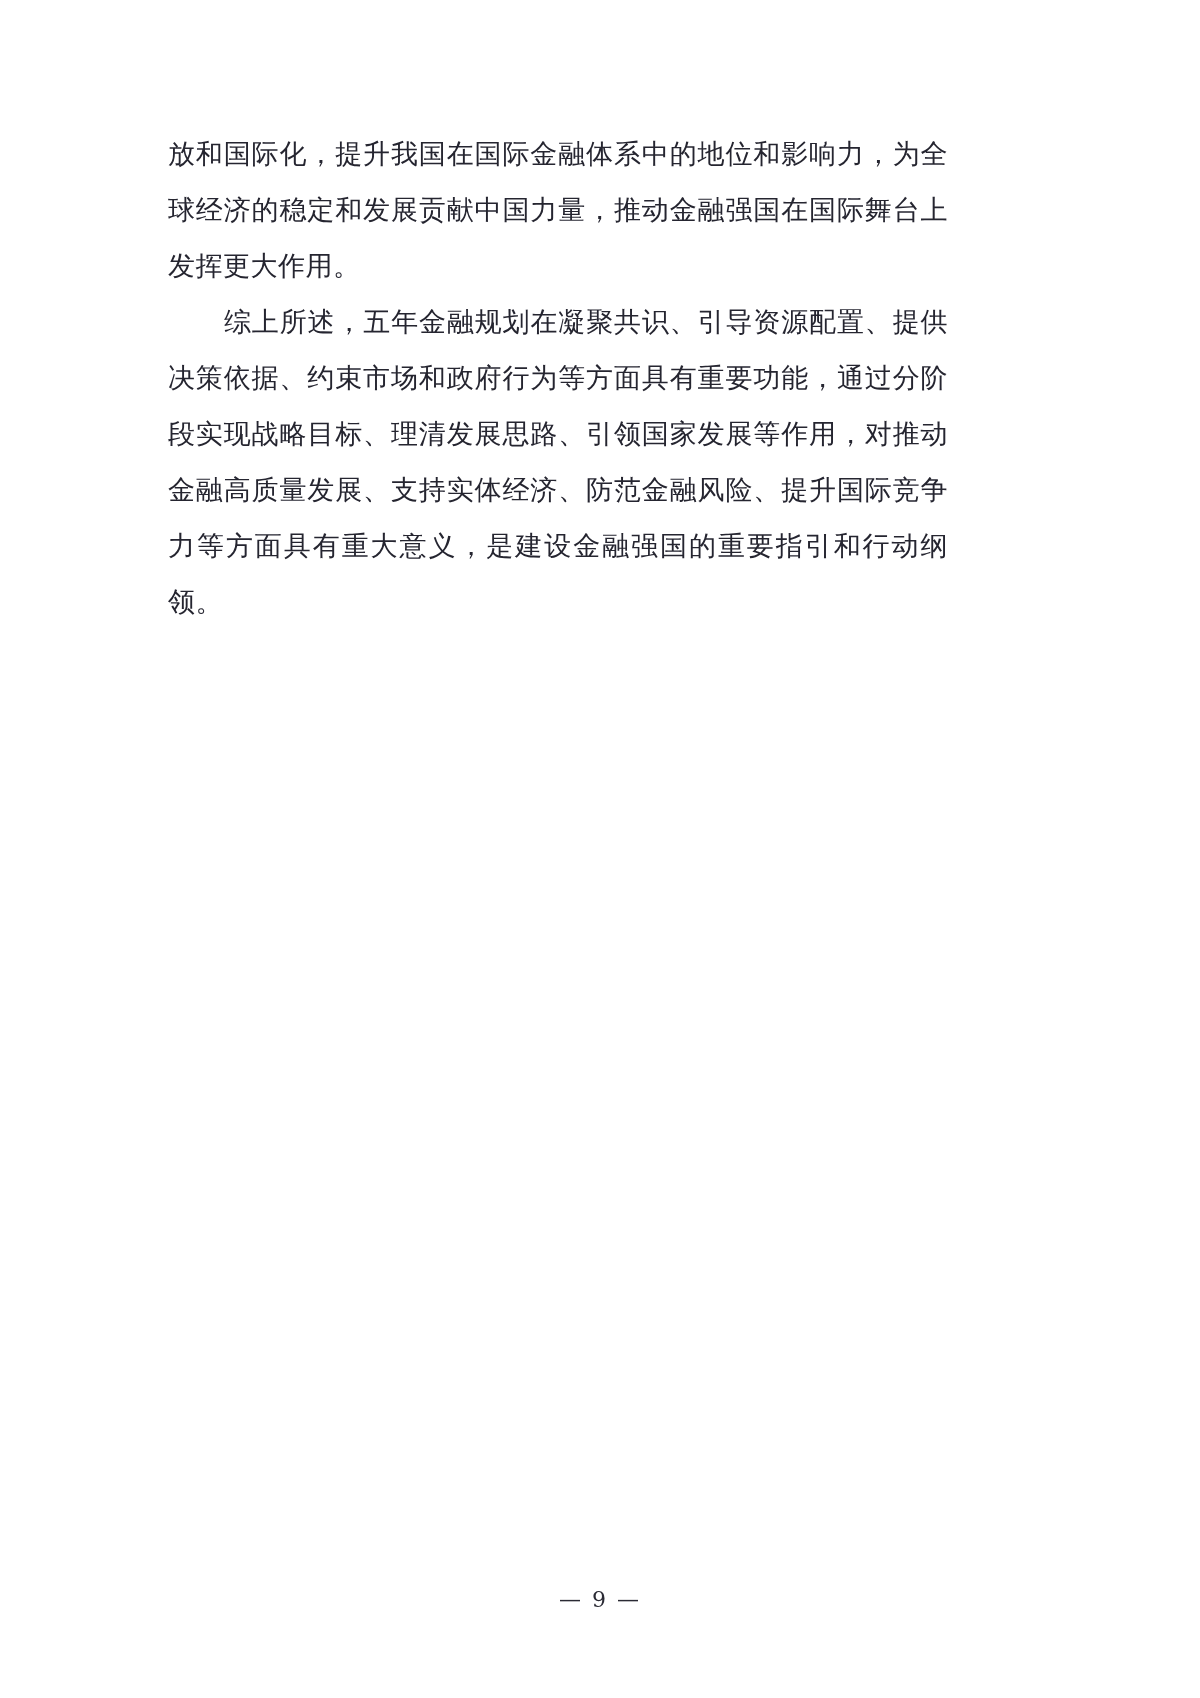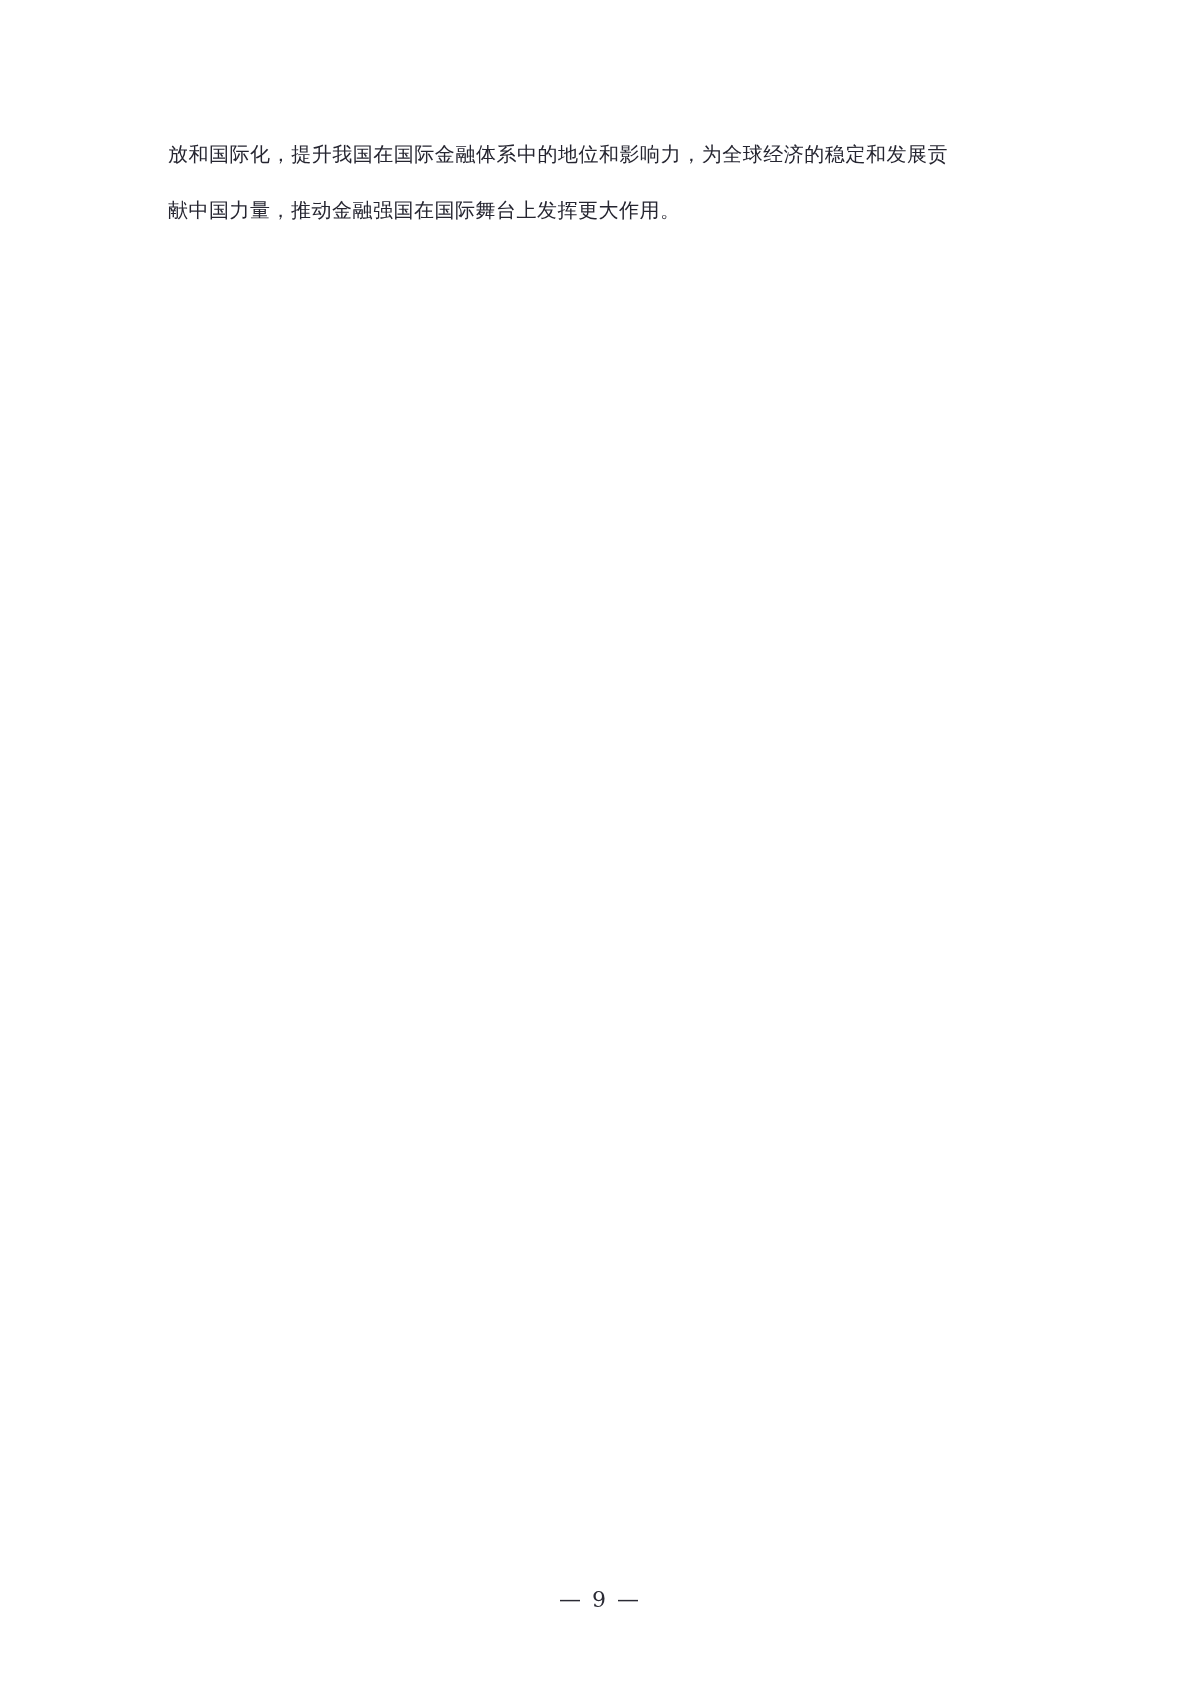--- a/index.html
+++ b/index.html
@@ -25,21 +25,21 @@
   }
 
   .page-body {
     position: absolute;
     left: 168px;
     top: 126px;
     width: 780px;
   }
 
   .para {
-    font-size: 20px;
+    font-size: 27px;
     line-height: 56px;
     letter-spacing: 0.5px;
     text-align: justify;
     text-justify: inter-ideograph;
     color: #252530;
     margin: 0 0 0 0;
     font-family: "DejaVu Serif", "Liberation Serif", serif;
     font-weight: 400;
   }
 
@@ -68,20 +68,21 @@
 </style>
 </head>
 <body>
 
 <div class="page">
 
   <div class="page-body">
 
     <p class="para">放和国际化，提升我国在国际金融体系中的地位和影响力，为全球经济的稳定和发展贡献中国力量，推动金融强国在国际舞台上发挥更大作用。</p>
 
+    <p class="para indent">综上所述，五年金融规划在凝聚共识、引导资源配置、提供决策依据、约束市场和政府行为等方面具有重要功能，通过分阶段实现战略目标、理清发展思路、引领国家发展等作用，对推动金融高质量发展、支持实体经济、防范金融风险、提升国际竞争力等方面具有重大意义，是建设金融强国的重要指引和行动纲领。</p>
 
   </div>
 
   <div class="page-footer">
     <span class="page-number">— 9 —</span>
   </div>
 
 </div>
 
 </body></html>

